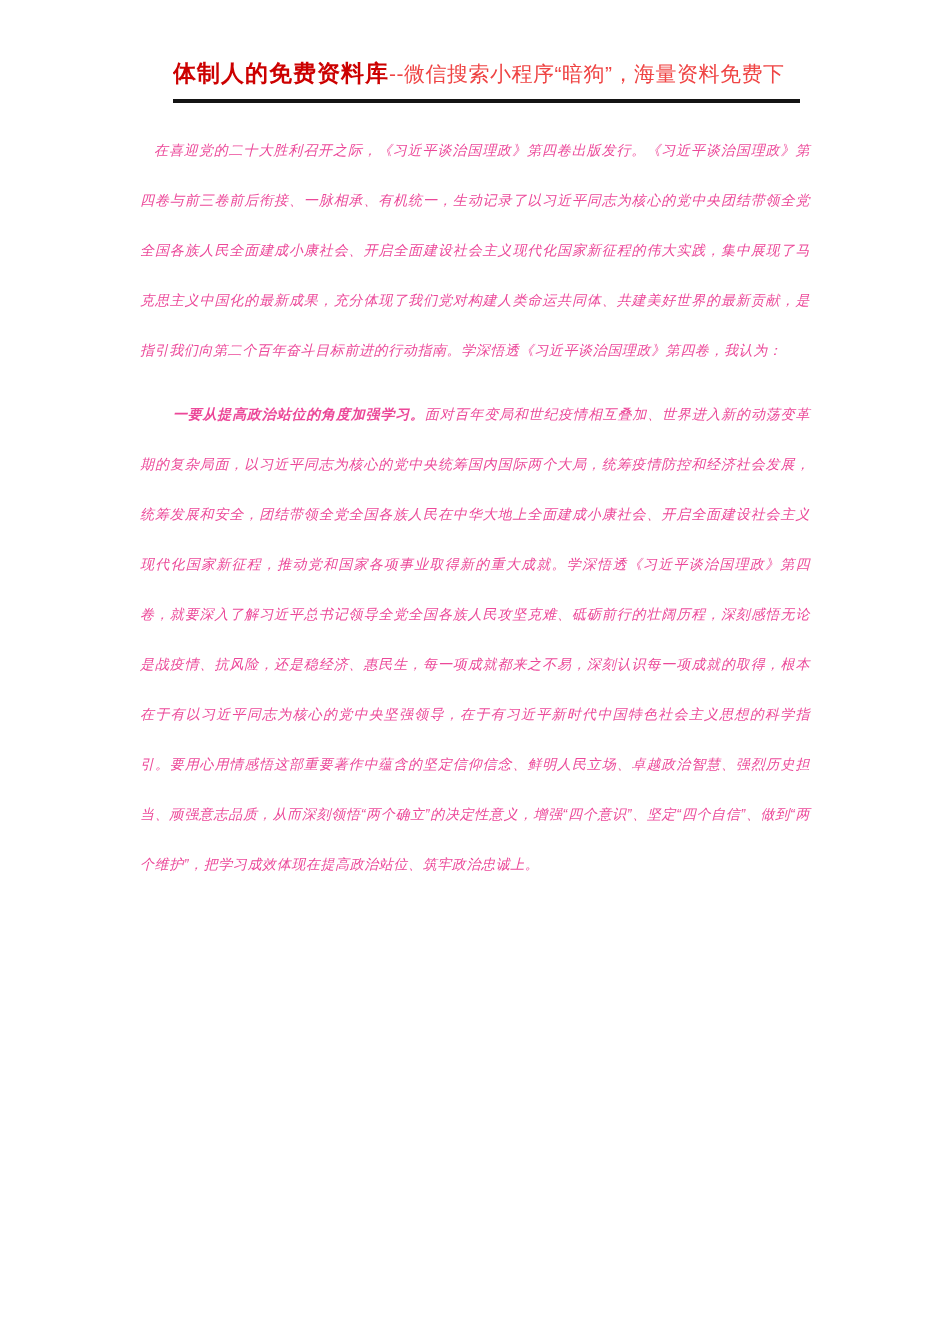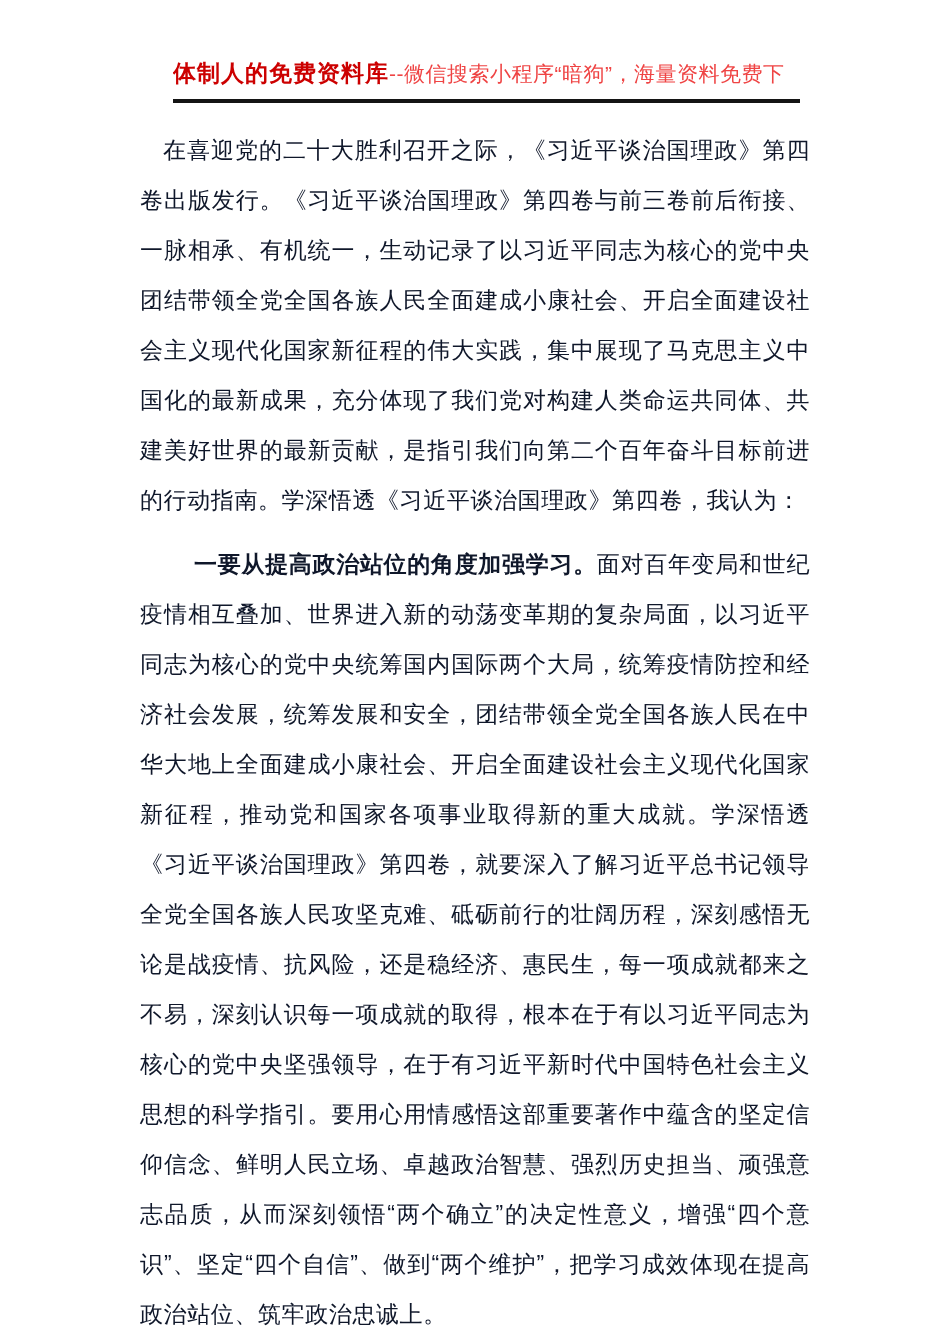--- a/index.html
+++ b/index.html
@@ -33,26 +33,27 @@
     font-weight: 700;
     letter-spacing: 1px;
   }
   .tagline {
     color: #ef4444;
     font-size: 21px;
     letter-spacing: 0.5px;
   }
   .doc-body {
     margin-top: 22px;
-    font-size: 23px;
+    font-size: 14px;
     line-height: 50px;
     letter-spacing: 0.6px;
     text-align: justify;
     text-align-last: left;
-    color: #0f172a;
+    color: #ec4899;
+    font-style: italic;
   }
   p.para { margin: 0 0 14px 0; }
   p.para-intro { text-indent: 1em; }
   p.para-point { text-indent: 2.35em; }
   .lead { font-weight: 700; margin-top: 32px; }
 </style>
 </head>
 <body>
 
 <div class="page">

